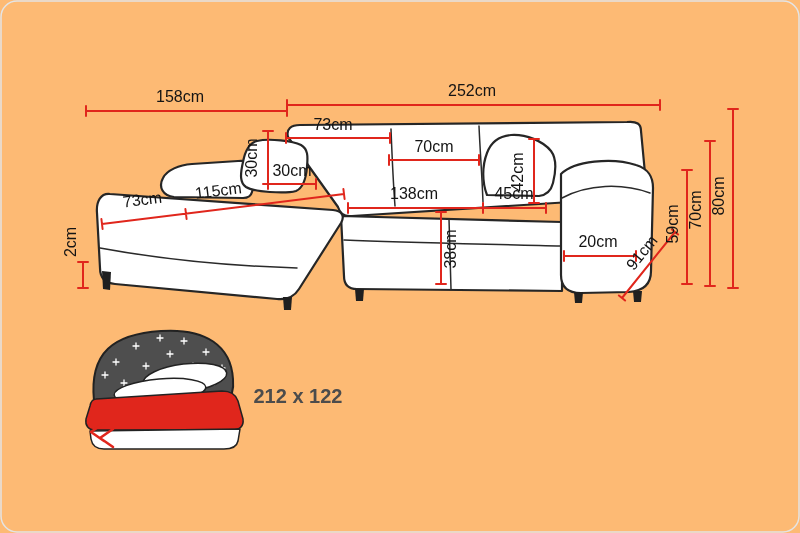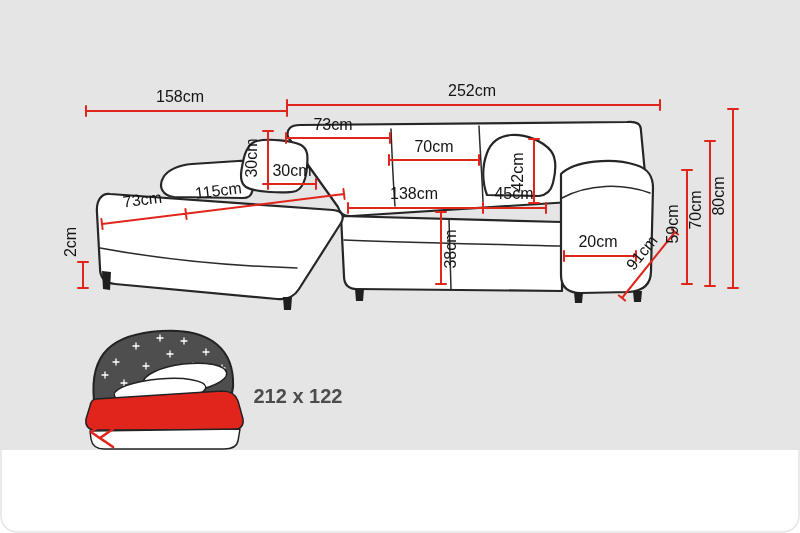--- a/index.html
+++ b/index.html
@@ -1,17 +1,17 @@
 <!DOCTYPE html>
 <html><head>
 <meta charset="utf-8">
 <style>
   html,body{margin:0;padding:0;background:#ffffff;}
   body{width:800px;height:533px;overflow:hidden;font-family:"Liberation Sans",sans-serif;}
-  .stage{position:relative;width:800px;height:450px;background:#e5e5e5;}
+  .stage{position:relative;width:800px;height:533px;background:#fdba74;}
   svg{display:block;}
   .dim-label{font-family:"Liberation Sans",sans-serif;font-size:16px;fill:#141414;}
   .size-label{font-family:"Liberation Sans",sans-serif;font-size:20px;font-weight:700;fill:#4c4c4c;}
   .outline{fill:#ffffff;stroke:#262626;stroke-width:2.2;stroke-linejoin:round;stroke-linecap:round;}
   .seam{fill:none;stroke:#2a2a2a;stroke-width:1.5;stroke-linecap:round;}
   .dim{fill:none;stroke:#e0261c;stroke-width:2;stroke-linecap:round;}
   .leg{fill:#1f1f1f;stroke:none;}
   .card-border{fill:none;stroke:#e4e4e4;stroke-width:1.5;}
   .canopy{fill:#4e4e4e;stroke:#222222;stroke-width:2;stroke-linejoin:round;}
   .star{fill:none;stroke:#ffffff;stroke-width:1.3;stroke-linecap:round;}

